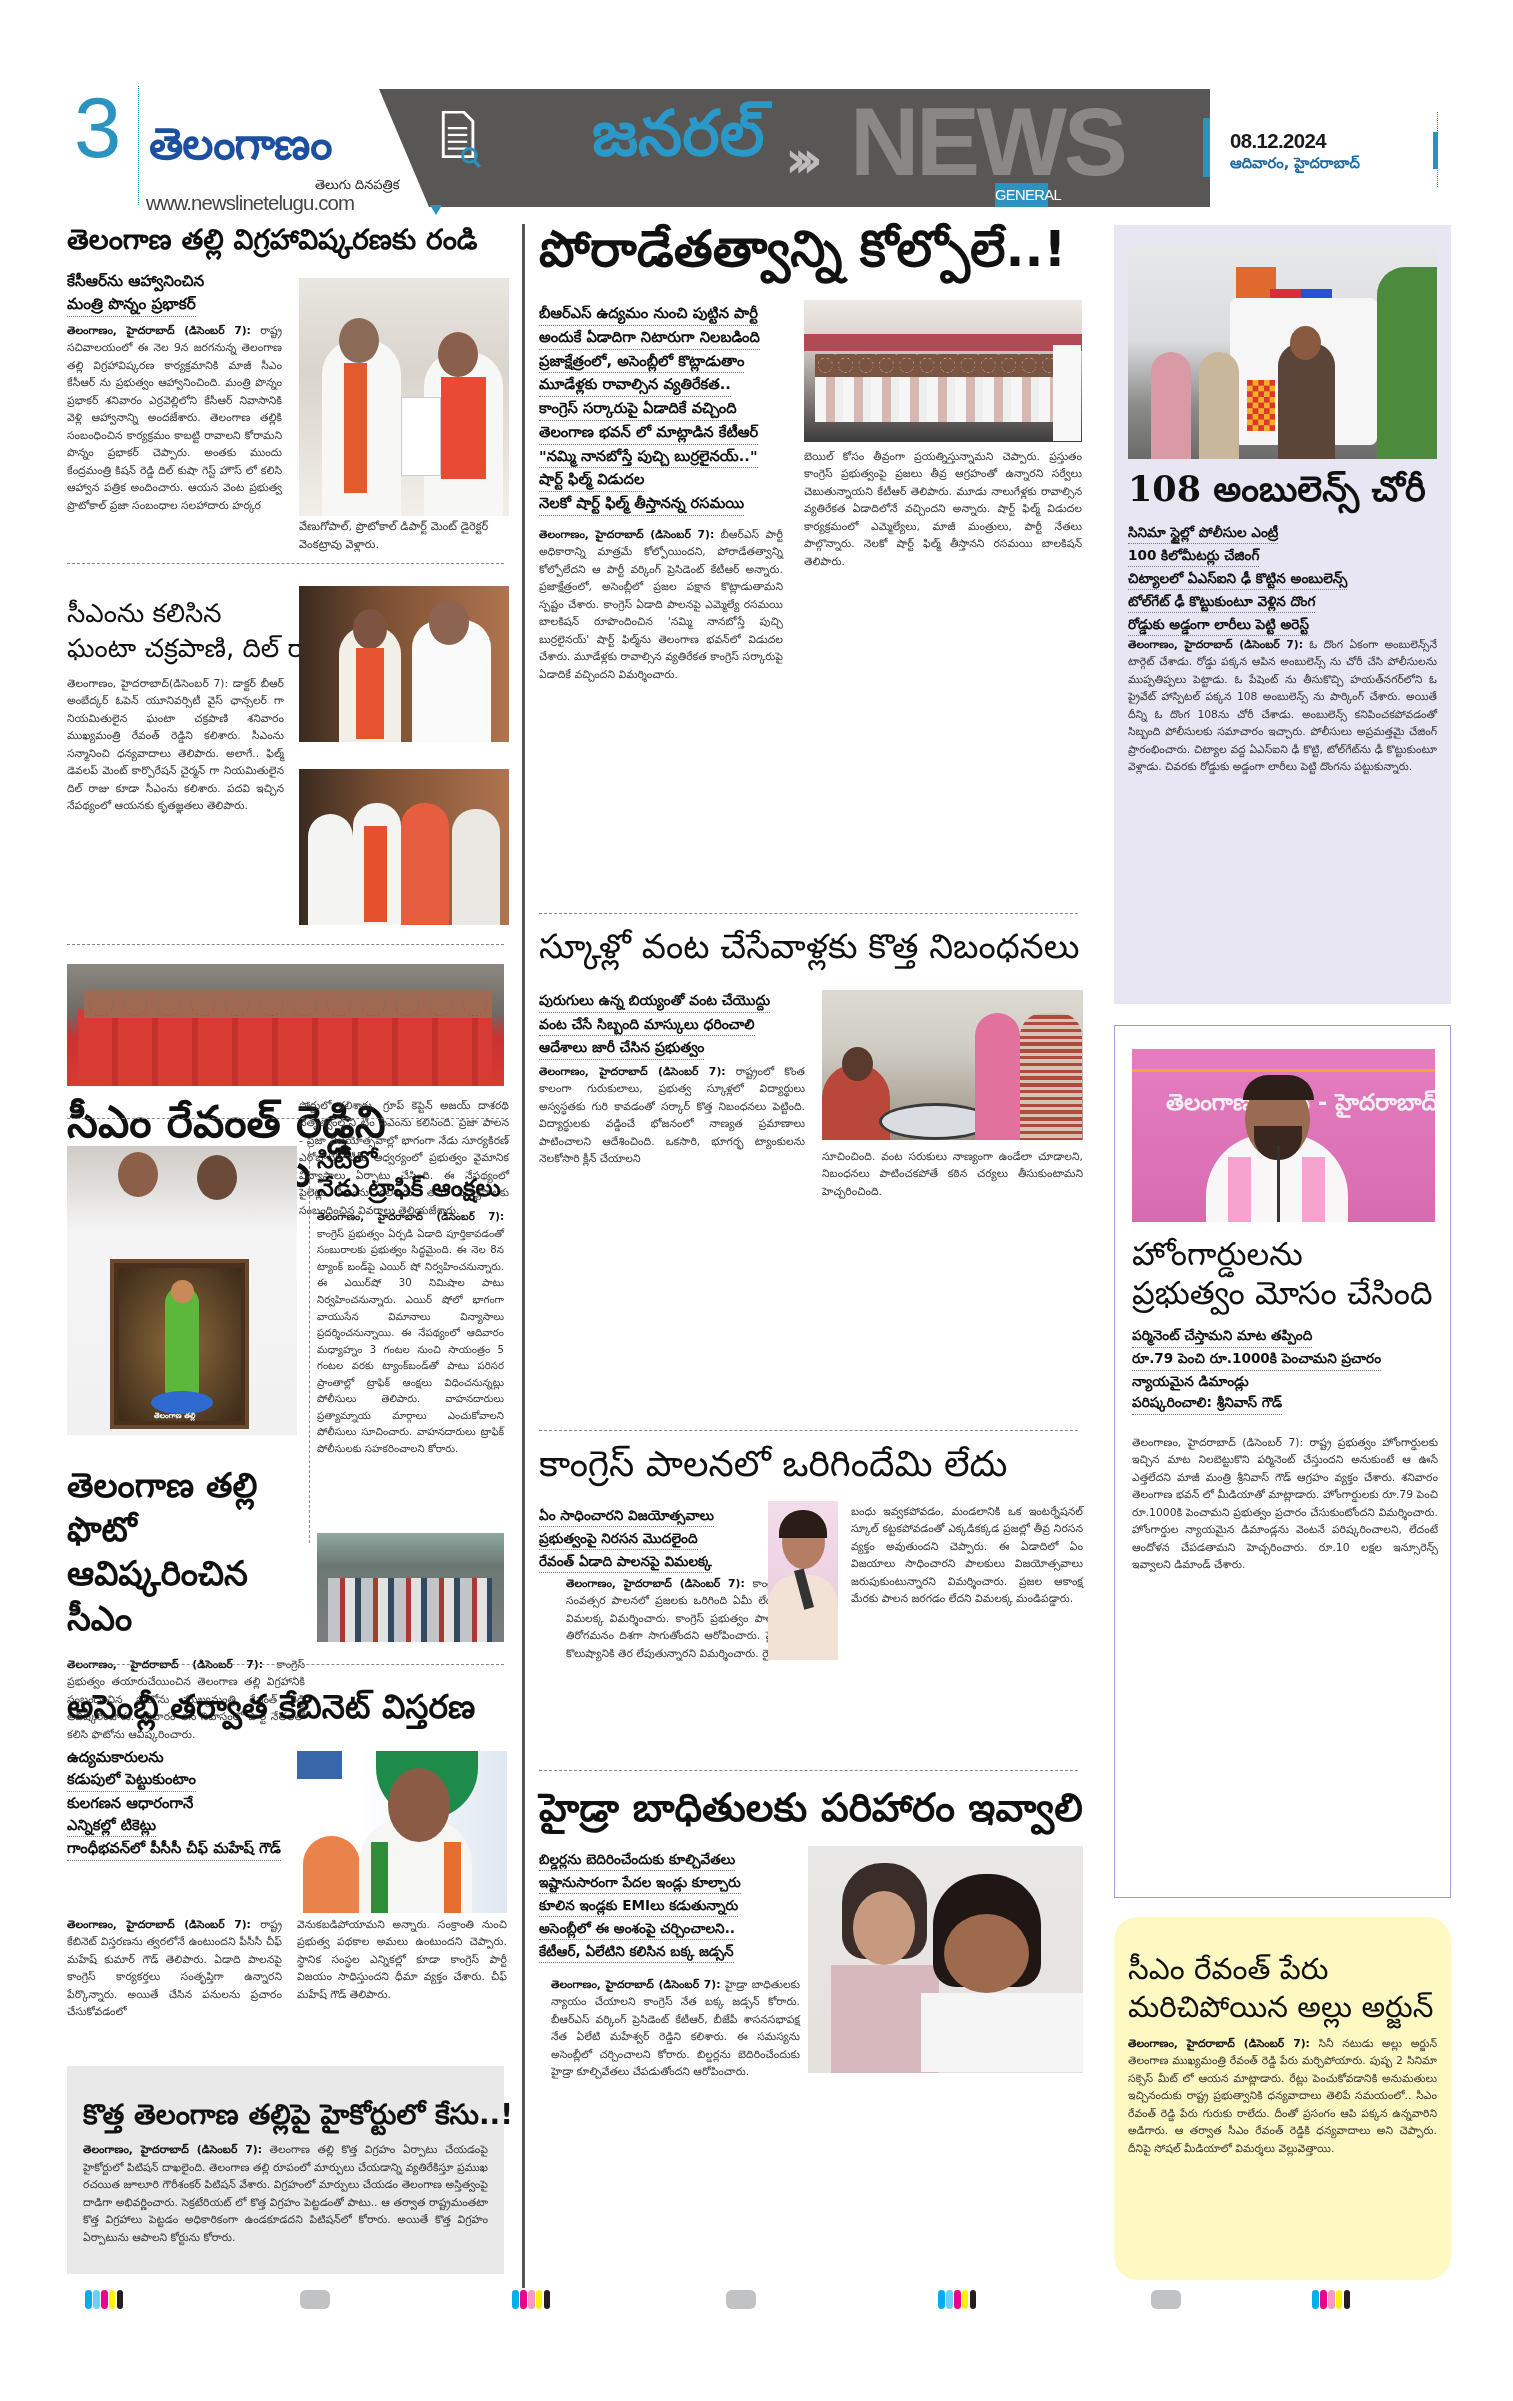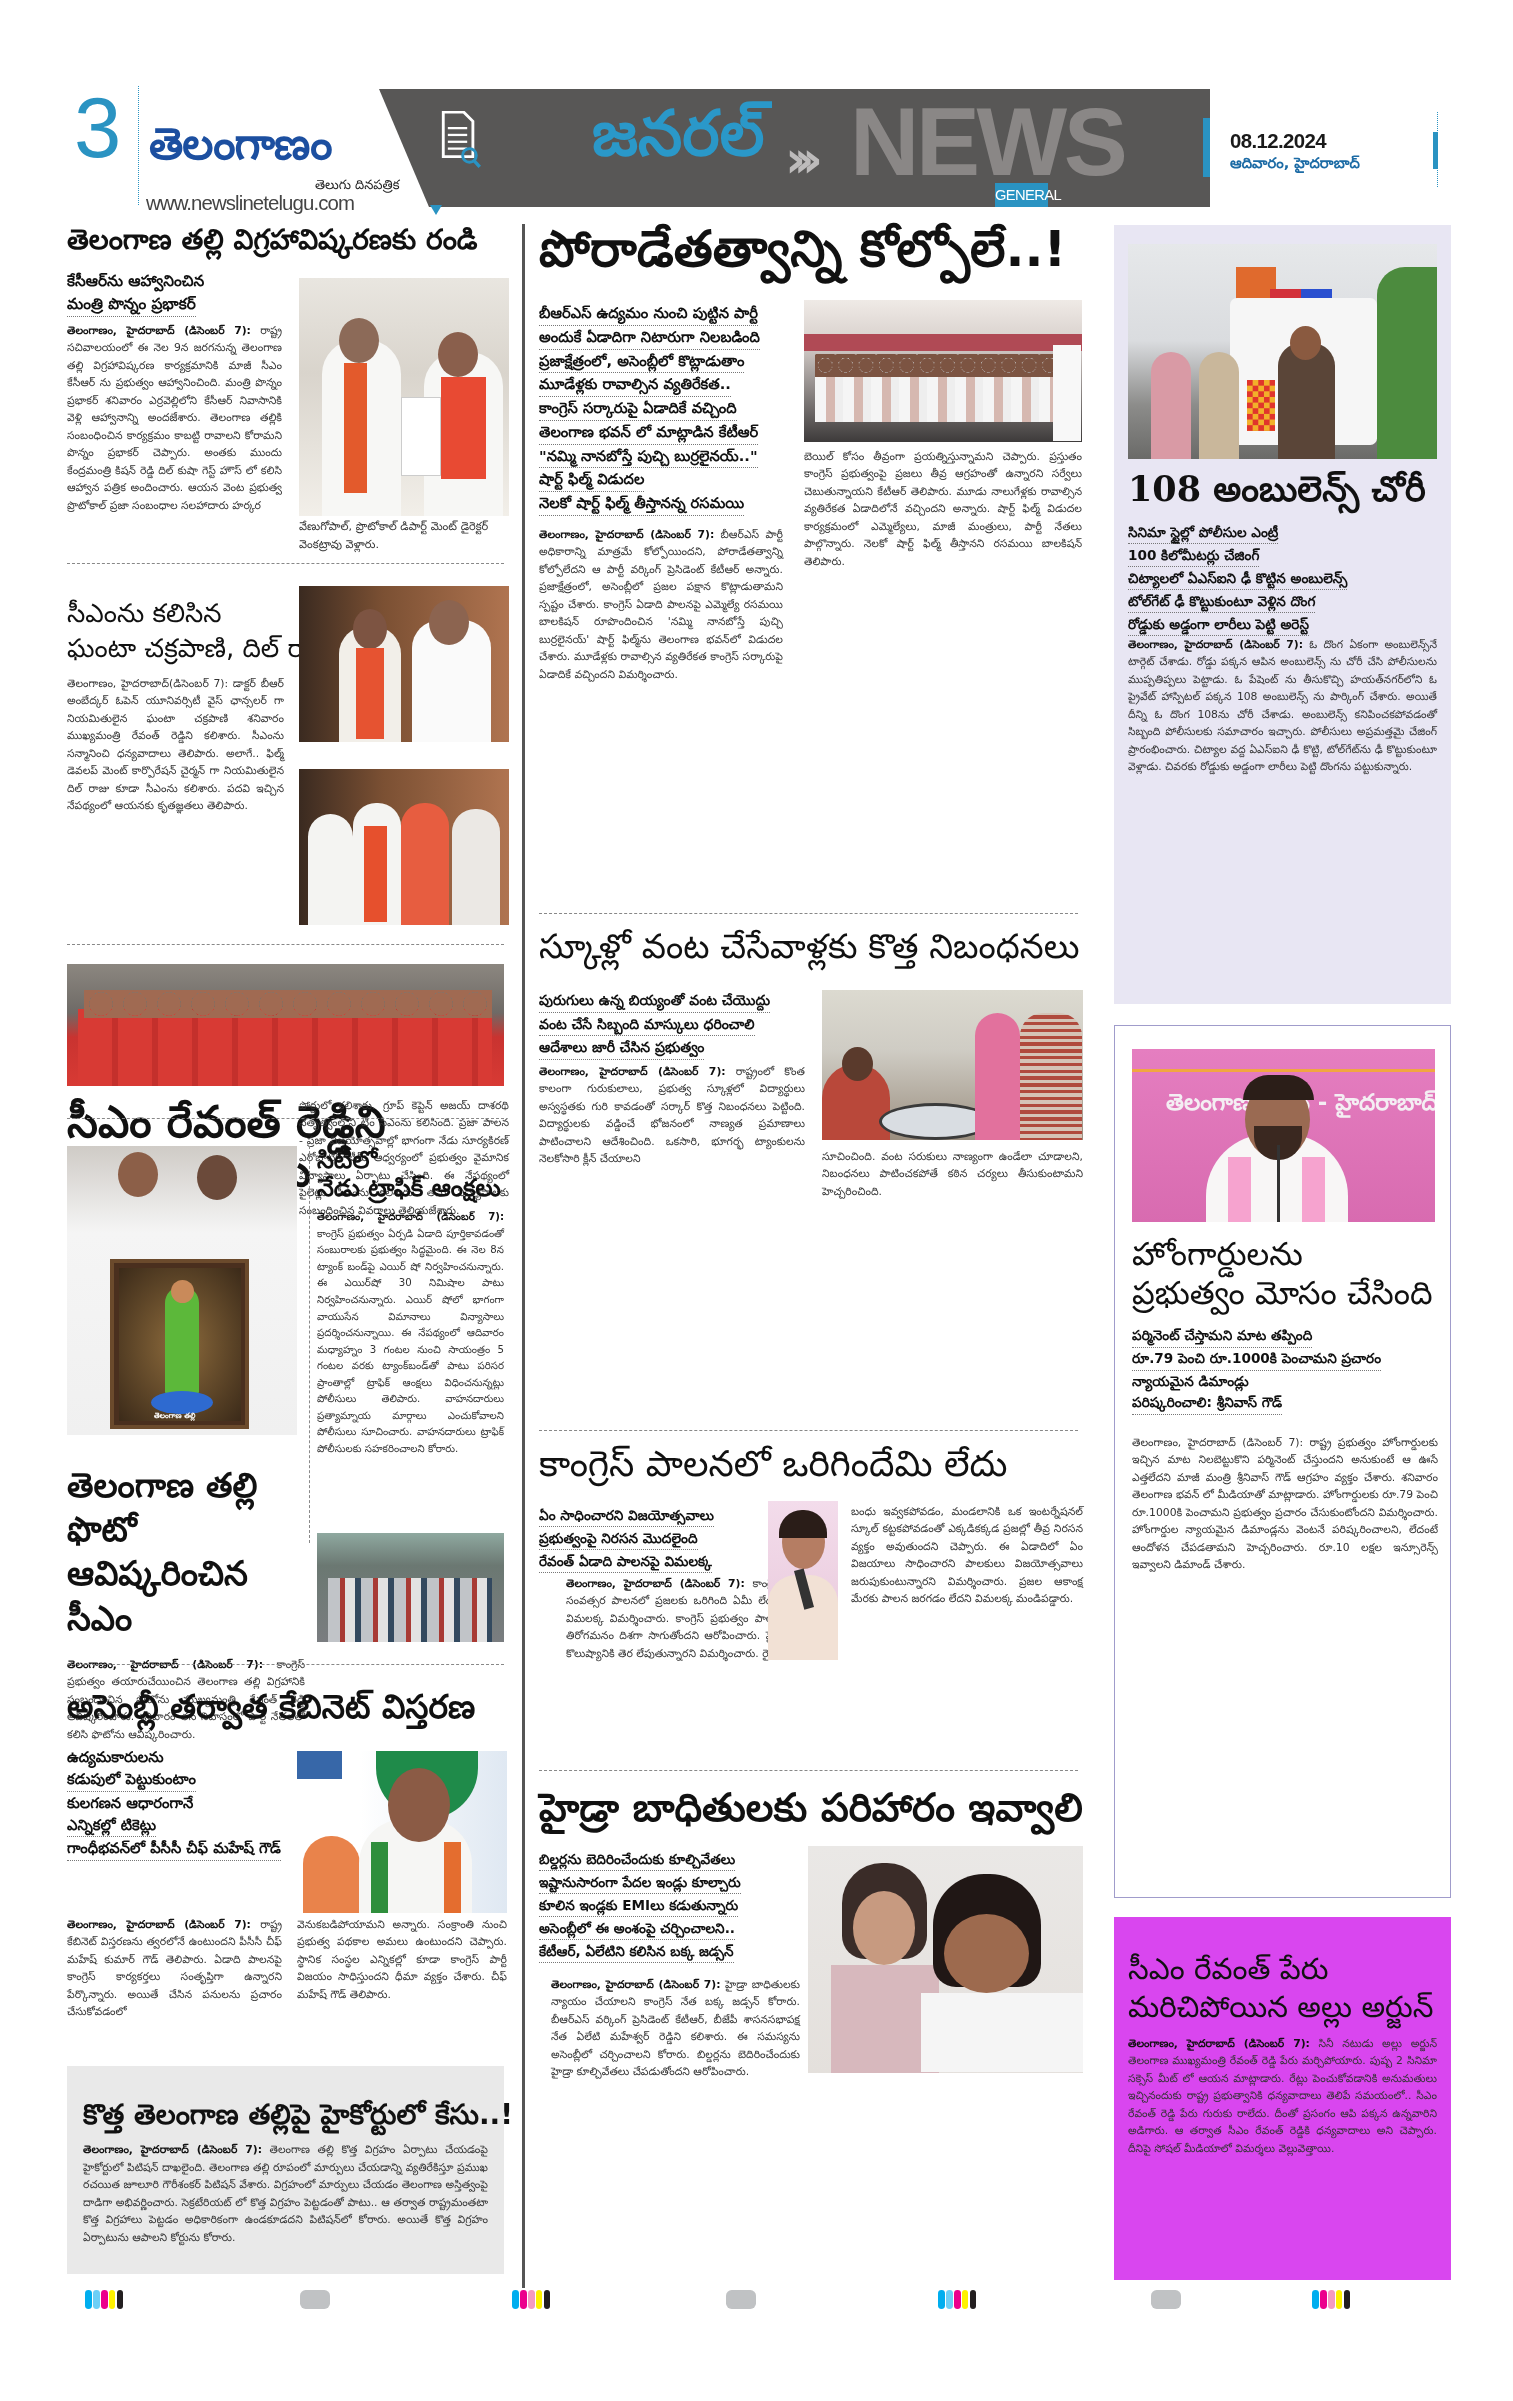--- a/index.html
+++ b/index.html
@@ -30,21 +30,21 @@
   .sub { font-weight: bold; font-size: 14px; line-height: 1.55; color: #111; }
   .sub span { display: inline-block; border-bottom: 1.1px dotted #777; }
   .body { font-size: 10.8px; line-height: 1.62; color: #333; text-align: justify; }
   .body b { color: #111; }
   .photo { background: #999; overflow: hidden; }
   .dash-h { height: 0; border-top: 1.1px dashed #888; }
   .vrule { width: 0; border-left: 1.1px dashed #888; }
   .col-rule { width: 3.4px; background: #555; }
   .box-lilac { background: #e8e6f3; }
   .box-gray { background: #e9e9e9; }
-  .box-peach { background: #d946ef; }
+  .box-peach { background: #fef9c3; border-radius: 24px; }
   .box-outline { border: 1.1px solid #a09ccb; background: #fff; }
   .caption { font-size: 11.3px; line-height: 1.6; color: #333; }
 
   
   .marks { display: flex; gap: 1.1px; }
   .marks span { display: inline-block; width: 6.8px; height: 18.7px; border-radius: 3.4px; }
   .gray-mark { width: 29.5px; height: 18.7px; background: #c0c2c4; border-radius: 5.7px; }
 </style>
 </head>
 <body>

